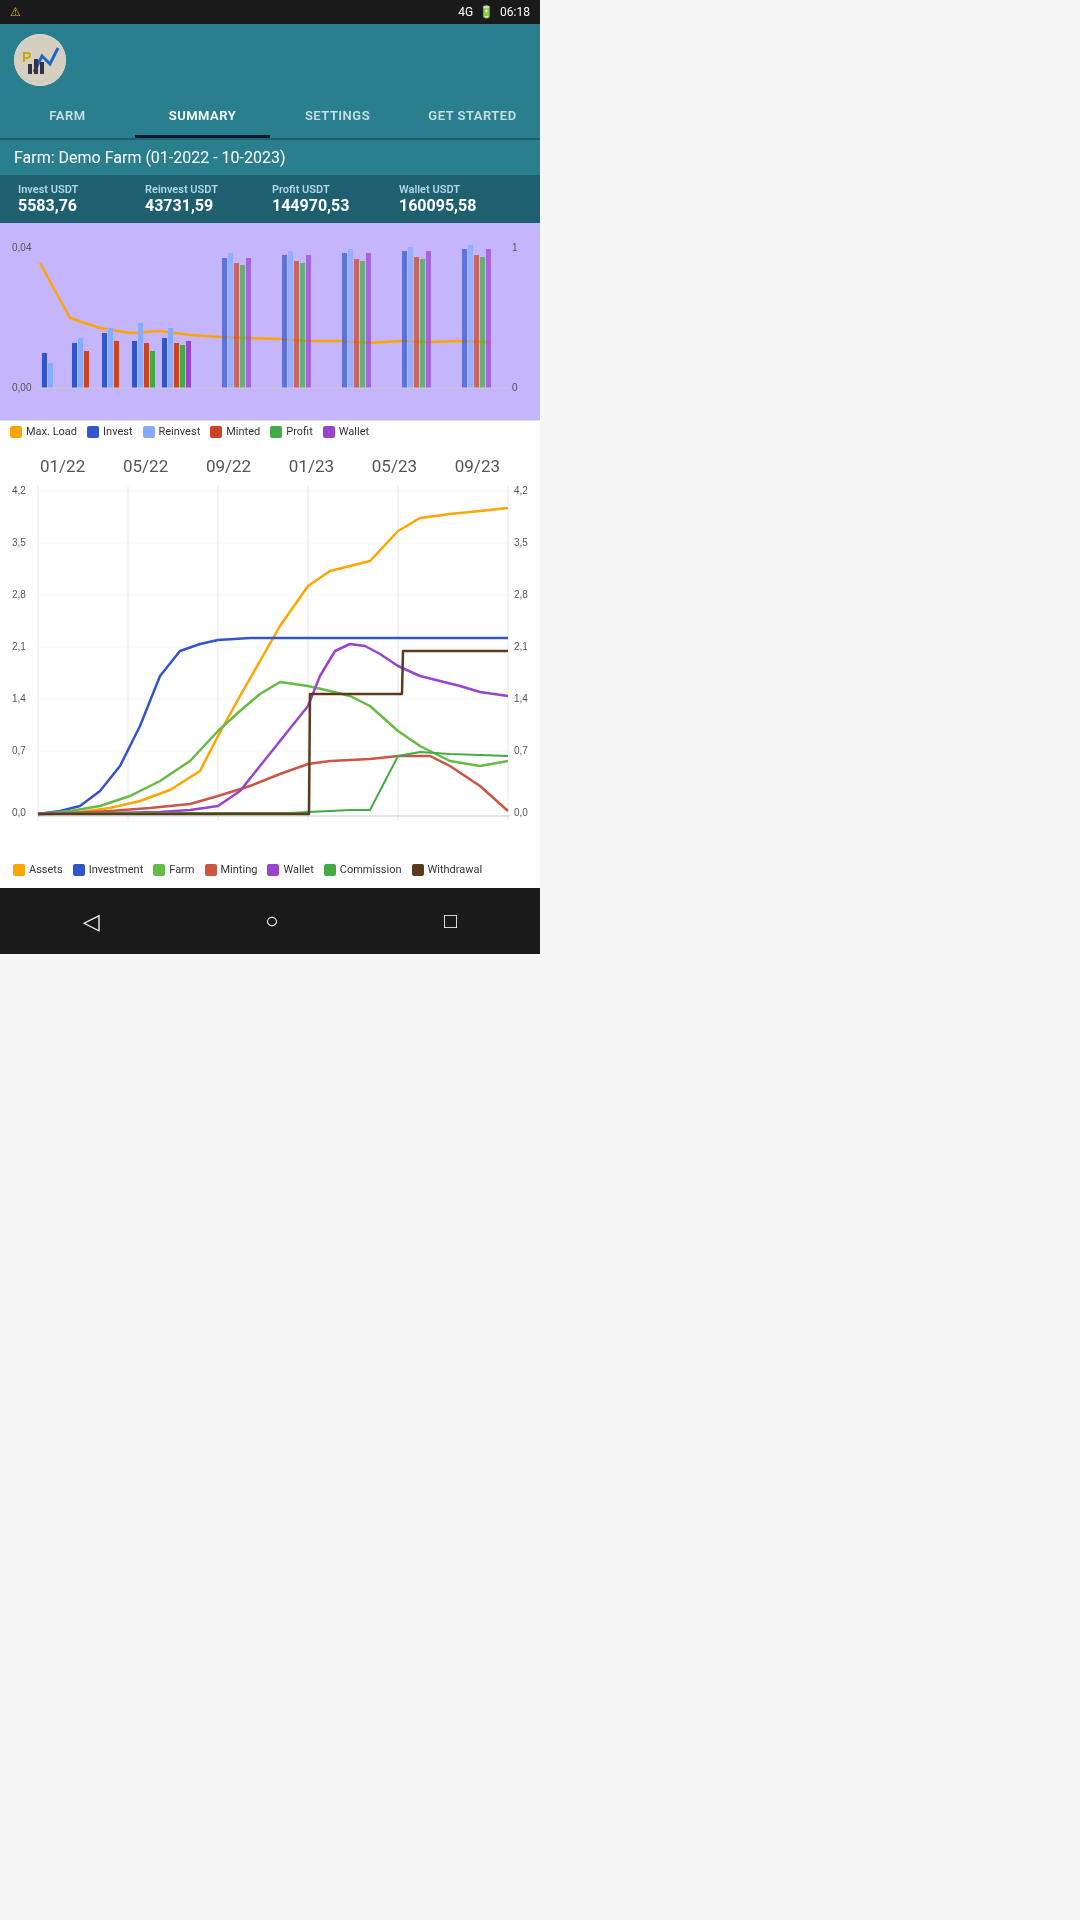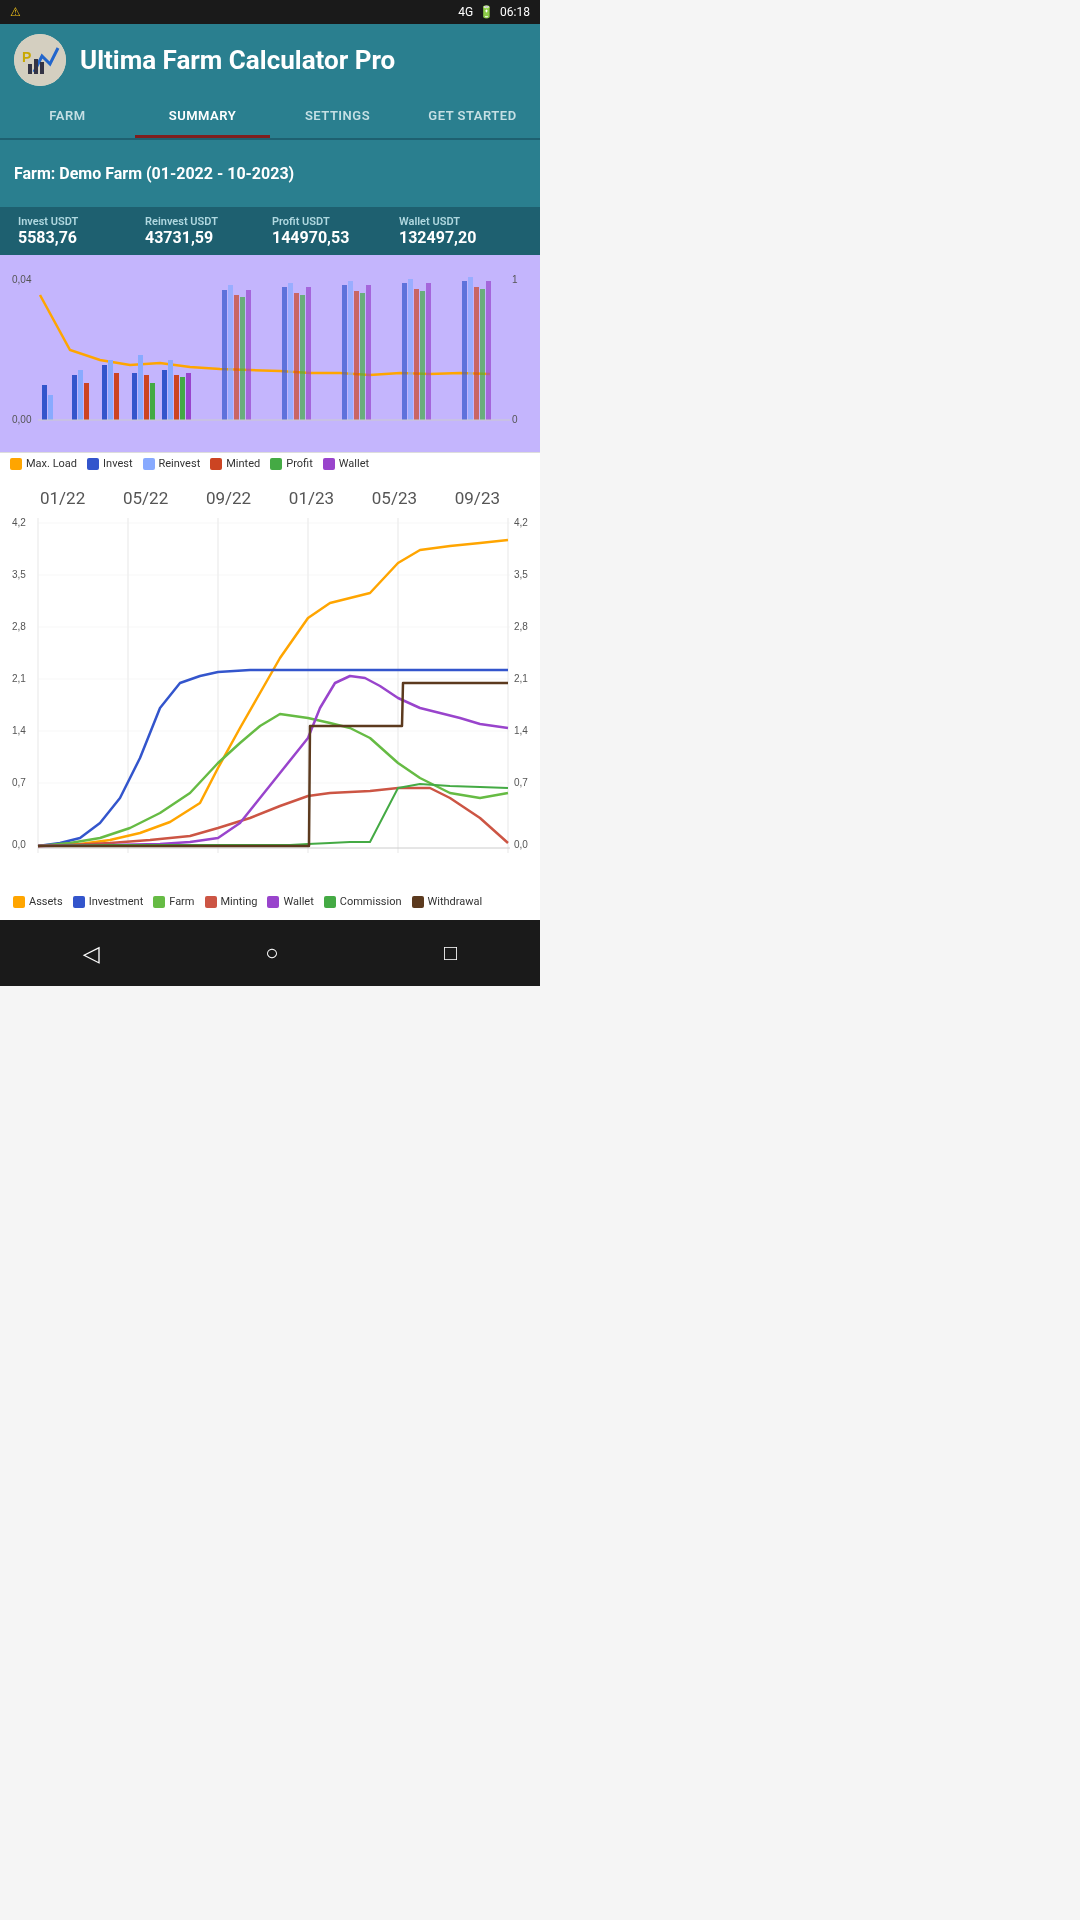--- a/index.html
+++ b/index.html
@@ -64,30 +64,30 @@
       padding: 12px 6px;
       color: #c5dfe4;
       font-size: 13px;
       font-weight: 600;
       letter-spacing: 0.5px;
       cursor: pointer;
       border-bottom: 3px solid transparent;
     }
     .tab-item.active {
       color: white;
-      border-bottom: 3px solid #7f1d1d;
+      border-bottom: 3px solid #0f172a;
     }
 
     
     .farm-info-bar {
       background: #2a7f8f;
       color: white;
-      padding: 24px 14px;
+      padding: 8px 14px;
       font-size: 16px;
-      font-weight: bold;
+      font-weight: normal;
     }
 
     
     .stats-row {
       background: #1e6070;
       display: flex;
       padding: 8px 18px;
       gap: 4px;
       color: white;
     }
@@ -165,21 +165,20 @@
   <div class="app-logo">
     <svg width="52" height="52" viewBox="0 0 52 52">
       <circle cx="26" cy="26" r="26" fill="#d4cfc0"></circle>
       <text x="8" y="28" font-size="14" fill="#c8a800" font-weight="bold">P</text>
       <polyline points="20,38 28,22 36,30 44,14" stroke="#2266cc" stroke-width="3" fill="none"></polyline>
       <rect x="14" y="30" width="4" height="10" fill="#334"></rect>
       <rect x="20" y="25" width="4" height="15" fill="#334"></rect>
       <rect x="26" y="28" width="4" height="12" fill="#334"></rect>
     </svg>
   </div>
-  <div class="app-title">Ultima Farm Calculator Pro</div>
 </div>
 
 <div class="tab-bar">
   <div class="tab-item">FARM</div>
   <div class="tab-item active">SUMMARY</div>
   <div class="tab-item">SETTINGS</div>
   <div class="tab-item">GET STARTED</div>
 </div>
 
 <div class="farm-info-bar">Farm:  Demo Farm (01-2022 - 10-2023)</div>
@@ -192,21 +191,21 @@
   <div class="stat-item">
     <div class="stat-label">Reinvest USDT</div>
     <div class="stat-value">43731,59</div>
   </div>
   <div class="stat-item">
     <div class="stat-label">Profit USDT</div>
     <div class="stat-value">144970,53</div>
   </div>
   <div class="stat-item">
     <div class="stat-label">Wallet USDT</div>
-    <div class="stat-value">132497,20</div>
+    <div class="stat-value">160095,58</div>
   </div>
 </div>
 
 <div class="chart-container">
   <svg width="520" height="180" viewBox="0 0 520 180">
 
     <text x="2" y="18" font-size="10" fill="#555">0,04</text>
     <text x="2" y="158" font-size="10" fill="#555">0,00</text>
 
     <text x="502" y="18" font-size="10" fill="#555">1</text>

